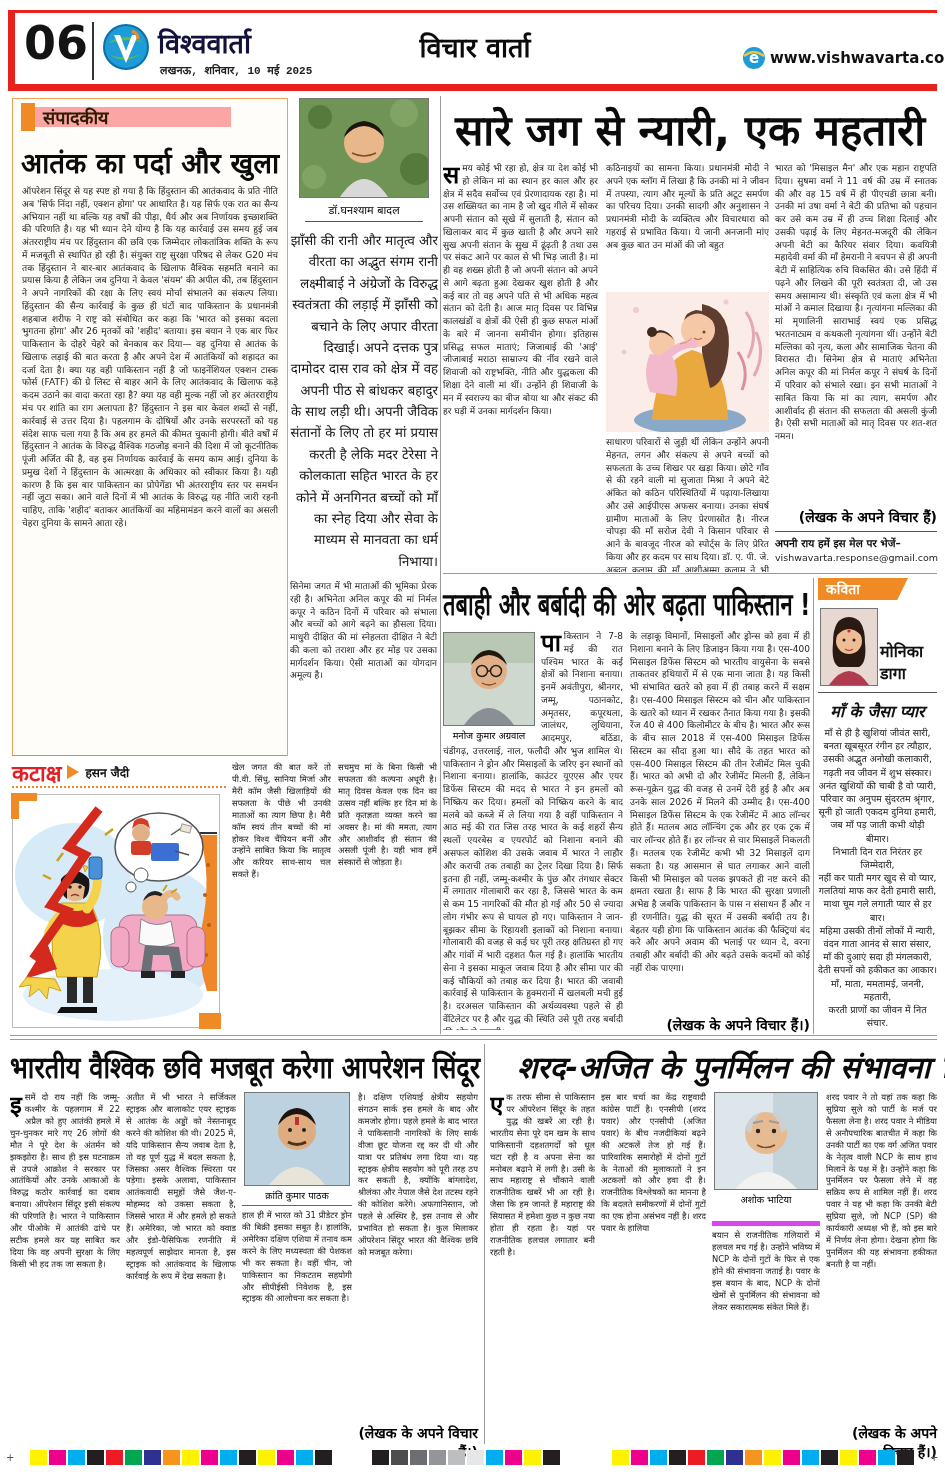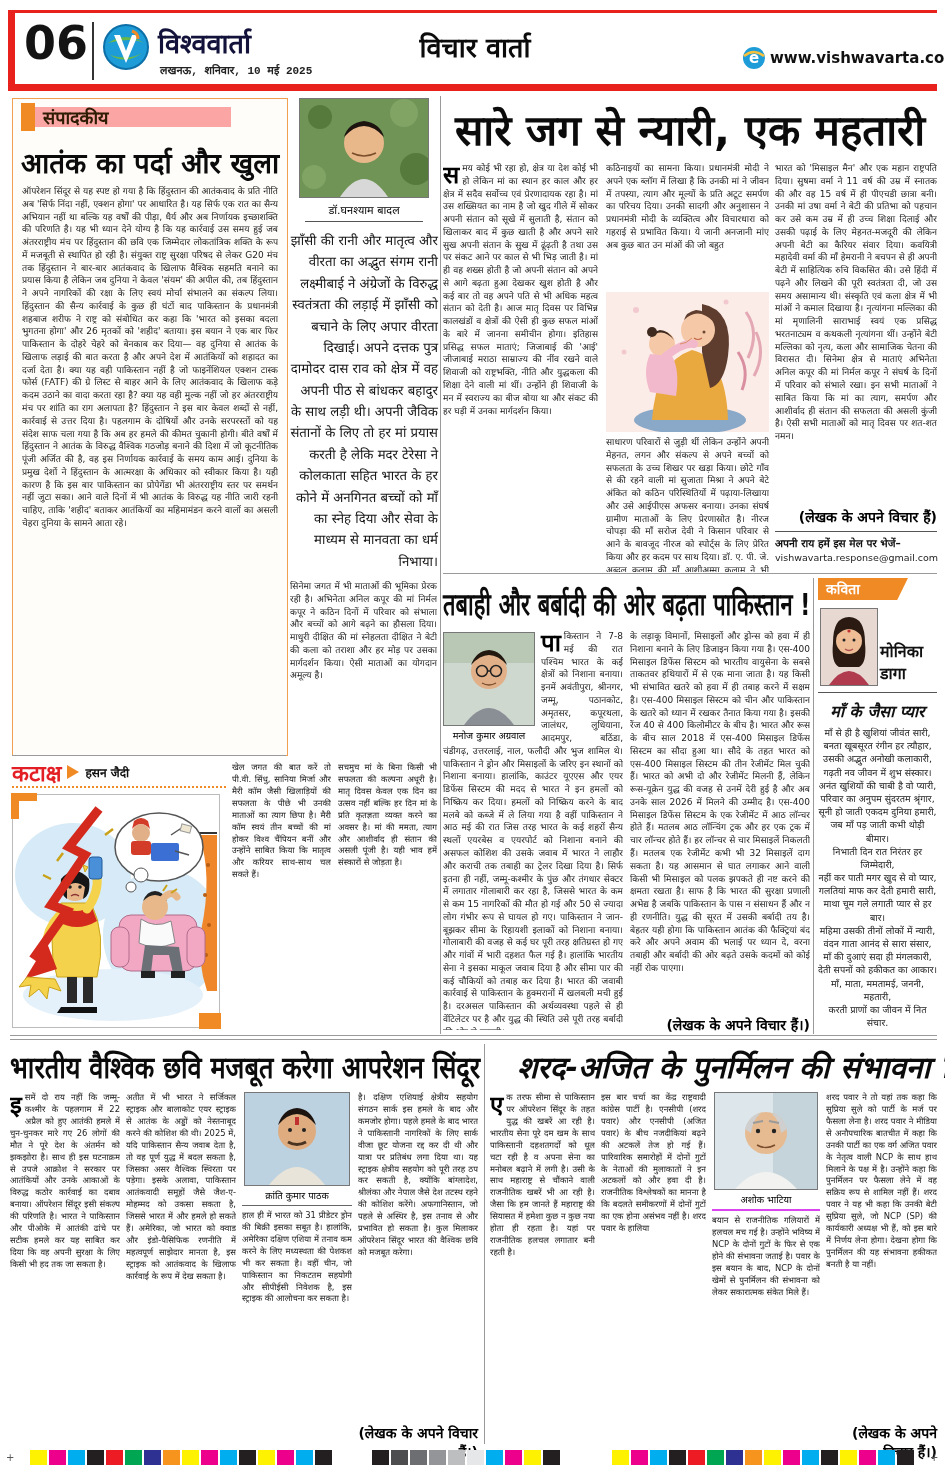--- a/index.html
+++ b/index.html
@@ -320,21 +320,21 @@
         <path d="M20 96 Q51 62 82 96 Z" fill="#f2f2f0"></path>
         <circle cx="51" cy="40" r="21" fill="#e6bb92"></circle>
         <path d="M30 36 Q34 22 46 20 Q38 26 36 40 Z" fill="#cfcfcf"></path>
         <path d="M72 36 Q68 22 56 20 Q64 26 66 40 Z" fill="#cfcfcf"></path>
         <circle cx="43" cy="38" r="2.2" fill="#222"></circle>
           <circle cx="59" cy="38" r="2.2" fill="#222"></circle>
         <path d="M42 52 Q51 57 60 52" stroke="#7a4d2b" stroke-width="1.6" fill="none"></path>
         <path d="M38 30 l10 -2 M54 28 l10 2" stroke="#9a9a9a" stroke-width="2"></path>
       </svg>
     </div>
-    <div class="caption" style="font-size:9.5px;margin-top:3px;border-bottom:2px solid #d946ef;padding-bottom:3px;">अशोक भाटिया</div>
+    <div class="caption" style="font-size:9.5px;margin-top:3px;border-bottom:5px solid #d946ef;padding-bottom:15px;">अशोक भाटिया</div>
     <div class="btxt-sm" style="margin-top:4px;height:226px;">बयान से राजनीतिक गलियारों में हलचल मच गई है। उन्होंने भविष्य में NCP के दोनों गुटों के फिर से एक होने की संभावना जताई है। पवार के इस बयान के बाद, NCP के दोनों खेमों से पुनर्मिलन की संभावना को लेकर सकारात्मक संकेत मिले हैं।</div>
   </div>
   <div class="abs" style="left:826px;top:1092px;width:111px;height:348px;">
     <div class="btxt-sm" style="height:328px;">शरद पवार ने तो यहां तक कहा कि सुप्रिया सुले को पार्टी के मर्ज पर फैसला लेना है। शरद पवार ने मीडिया से अनौपचारिक बातचीत में कहा कि उनकी पार्टी का एक वर्ग अजित पवार के नेतृत्व वाली NCP के साथ हाथ मिलाने के पक्ष में है। उन्होंने कहा कि पुनर्मिलन पर फैसला लेने में वह सक्रिय रूप से शामिल नहीं हैं। शरद पवार ने यह भी कहा कि उनकी बेटी सुप्रिया सुले, जो NCP (SP) की कार्यकारी अध्यक्ष भी हैं, को इस बारे में निर्णय लेना होगा। देखना होगा कि पुनर्मिलन की यह संभावना हकीकत बनती है या नहीं।</div>
     <div class="credit">(लेखक के अपने विचार हैं।)</div>
   </div>
 
   <div class="abs regmark" style="left:6px;top:1452px;">+</div>
   <div class="abs swatchrow" style="left:30px;top:1450px;">
       <div style="background: rgb(255, 242, 0);"></div>

